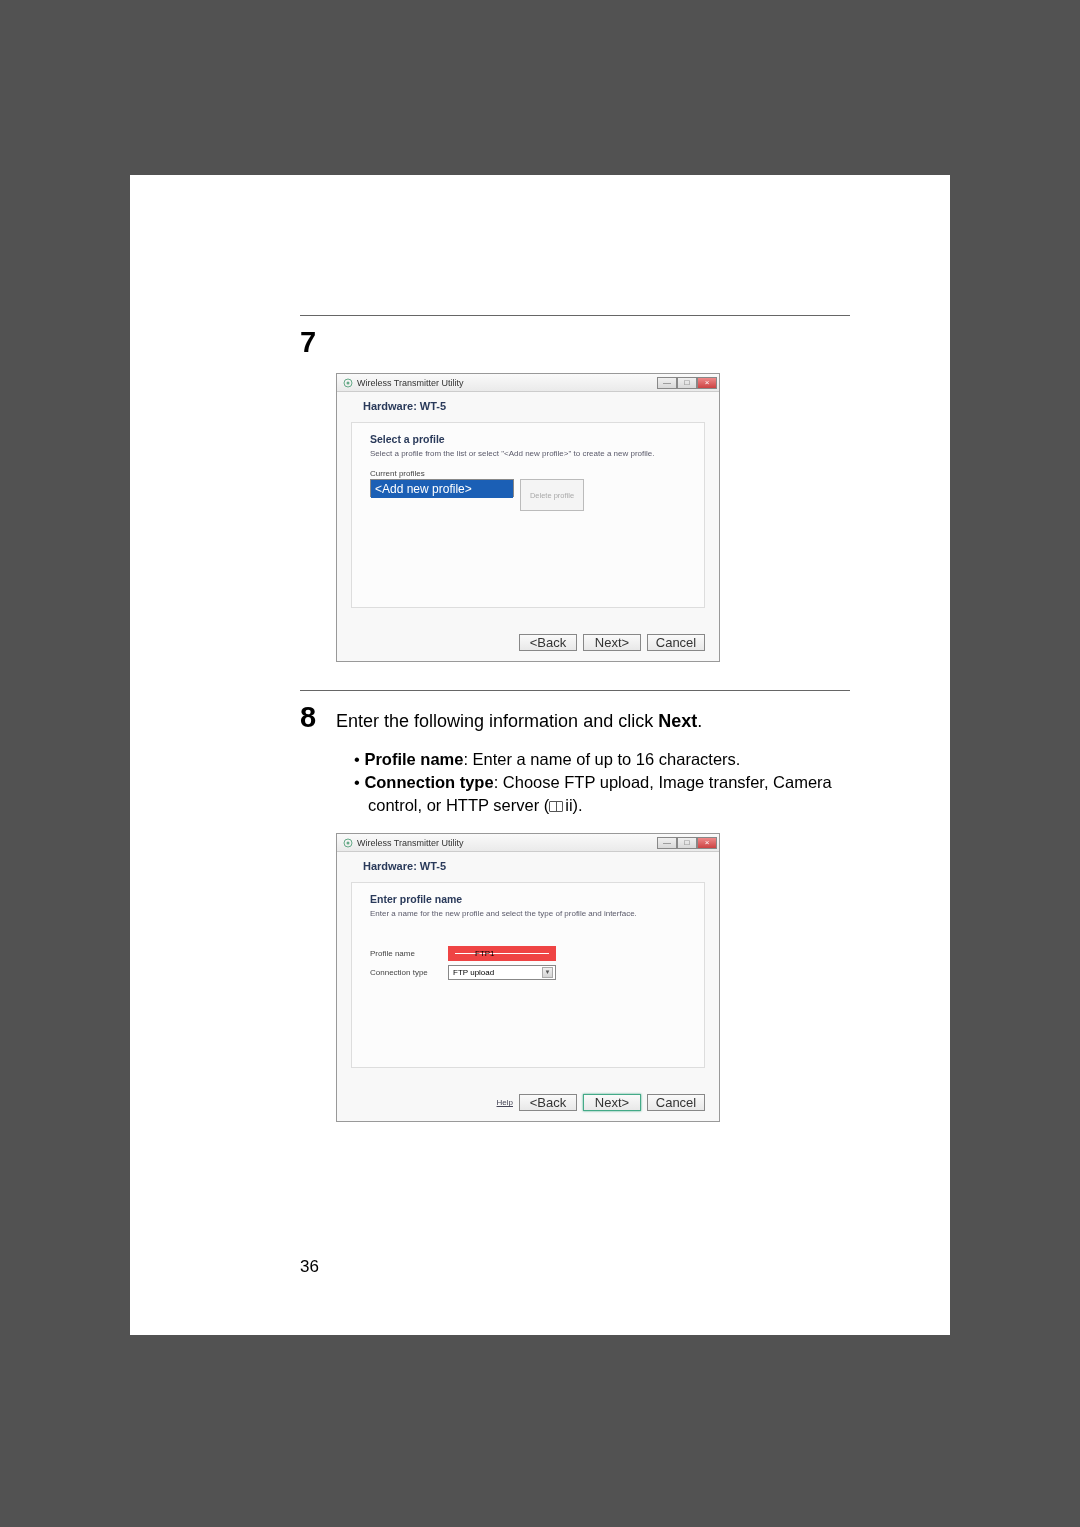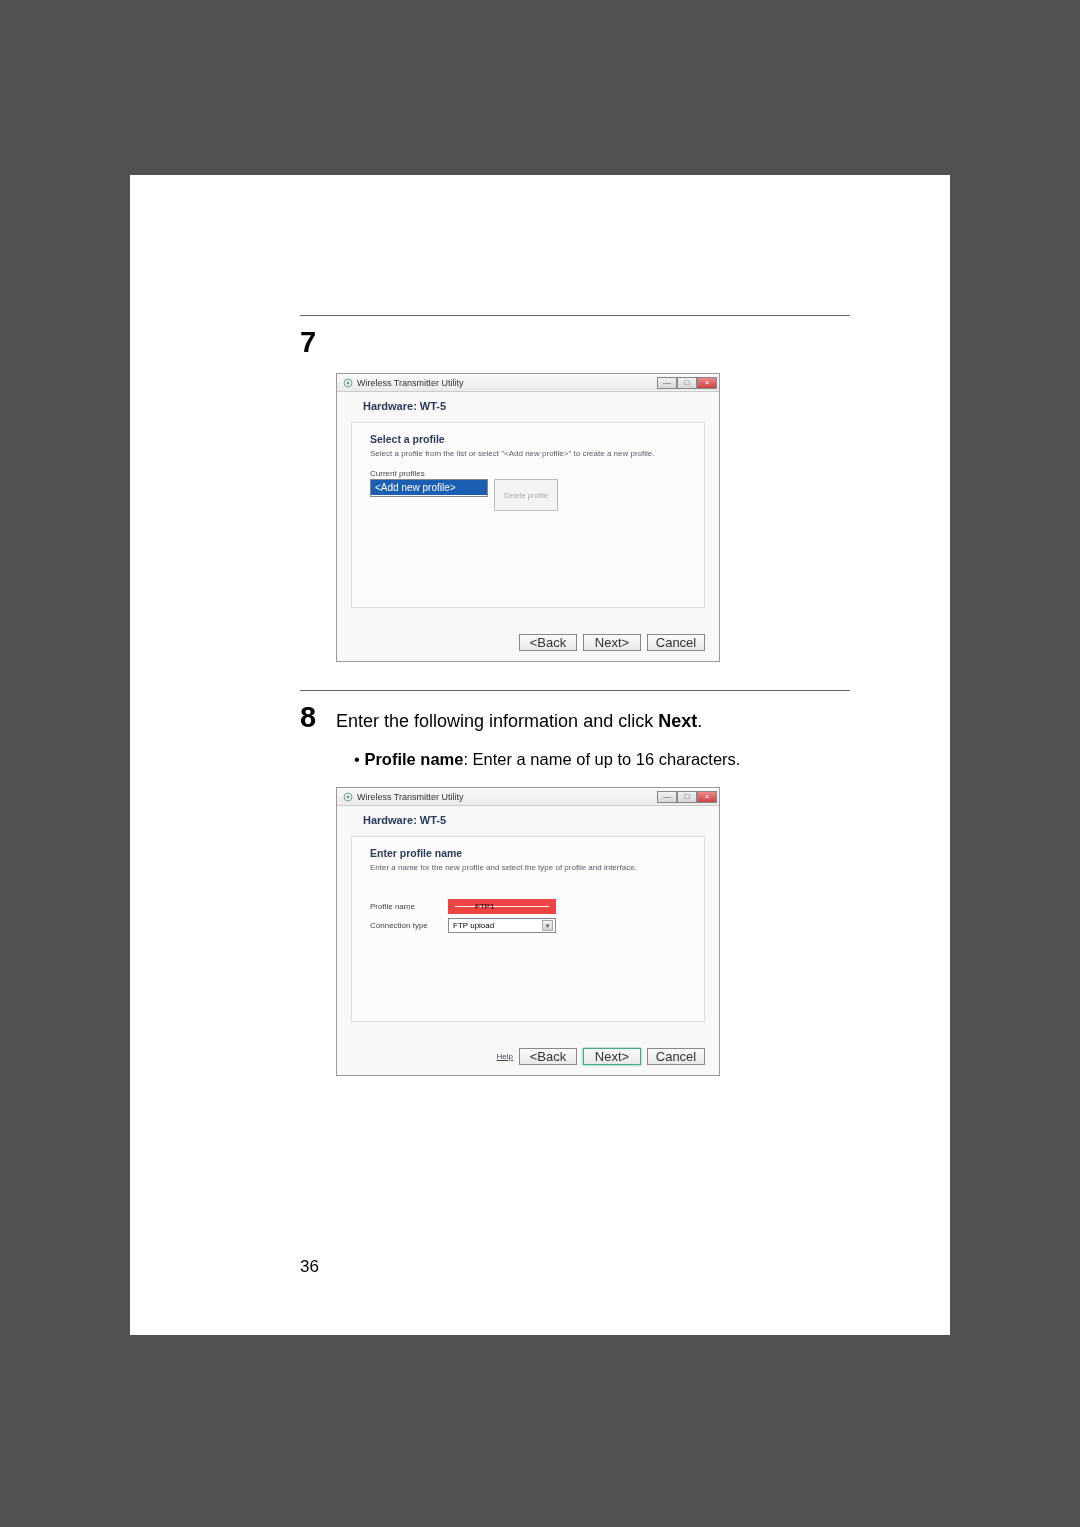--- a/index.html
+++ b/index.html
@@ -145,25 +145,25 @@
       font-size: 8px;
       color: #444;
       margin-bottom: 1px;
     }
     .profiles-row {
       display: flex;
       align-items: flex-start;
       gap: 6px;
     }
     .profiles-listbox {
-      width: 118px;
+      width: 144px;
       height: 18px;
       border: 1px solid #888;
       background: #fff;
-      font-size: 10px;
+      font-size: 12px;
       padding: 0;
     }
     .profiles-listbox .selected {
       background: #1b5fb5;
       color: #fff;
       padding: 2px 4px;
     }
     .delete-btn {
       width: 64px;
       height: 32px;
@@ -331,20 +331,23 @@
   <div class="step-row">
     <span class="step-number">8</span>
     <span class="step-text">
       <span class="step-text-normal">Enter the following information and click </span><span>Next</span><span class="step-text-normal">.</span>
     </span>
   </div>
 
   <div class="bullet-list">
     <div class="bullet-item">
       • <span class="bullet-label">Profile name</span><span>: Enter a name of up to 16 characters.</span>
+    </div>
+    <div class="bullet-item">
+      • <span class="bullet-label">Connection type</span><span>: Choose FTP upload, Image transfer, Camera control, or HTTP server (</span><span class="book-icon"></span><span>ii).</span>
     </div>
   </div>
 
   <div class="dialog-wrapper">
     <div class="dialog">
       <div class="dialog-titlebar">
         <div class="dialog-title-left">
           <span class="title-icon">
             <svg width="10" height="10" viewBox="0 0 10 10">
                 <circle cx="5" cy="5" r="4" fill="none" stroke="#6a8" stroke-width="1"></circle>

